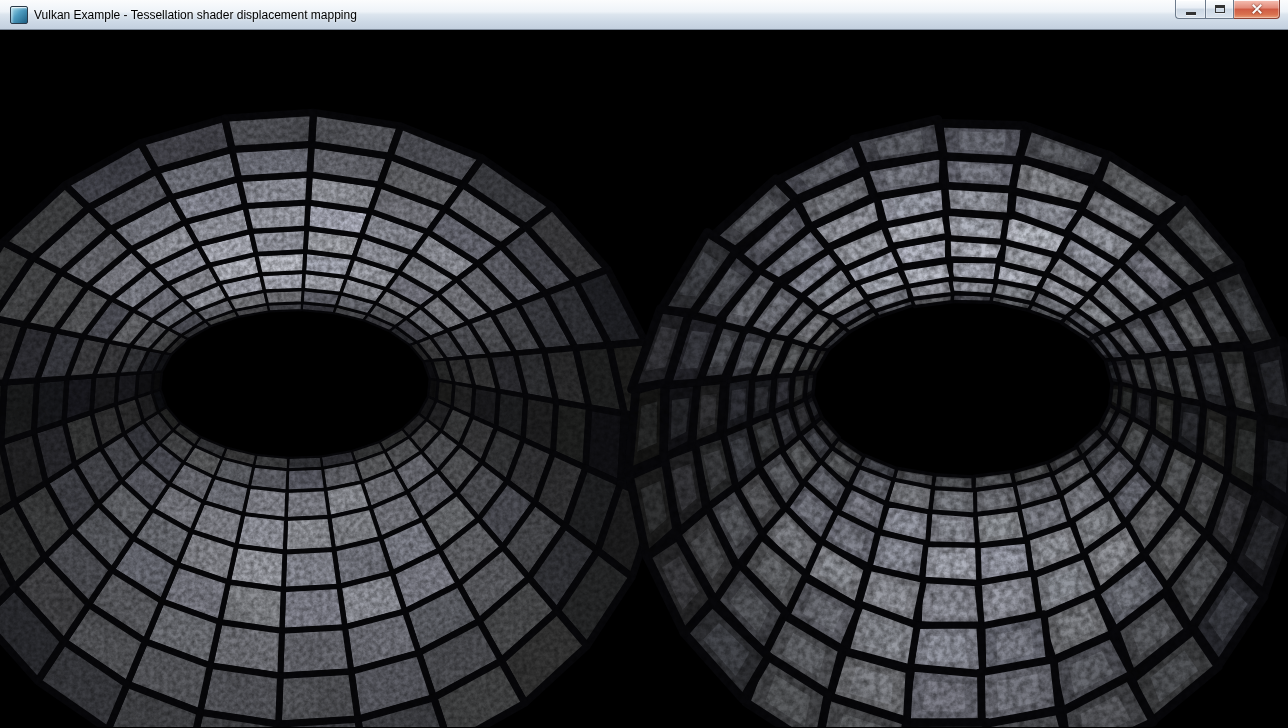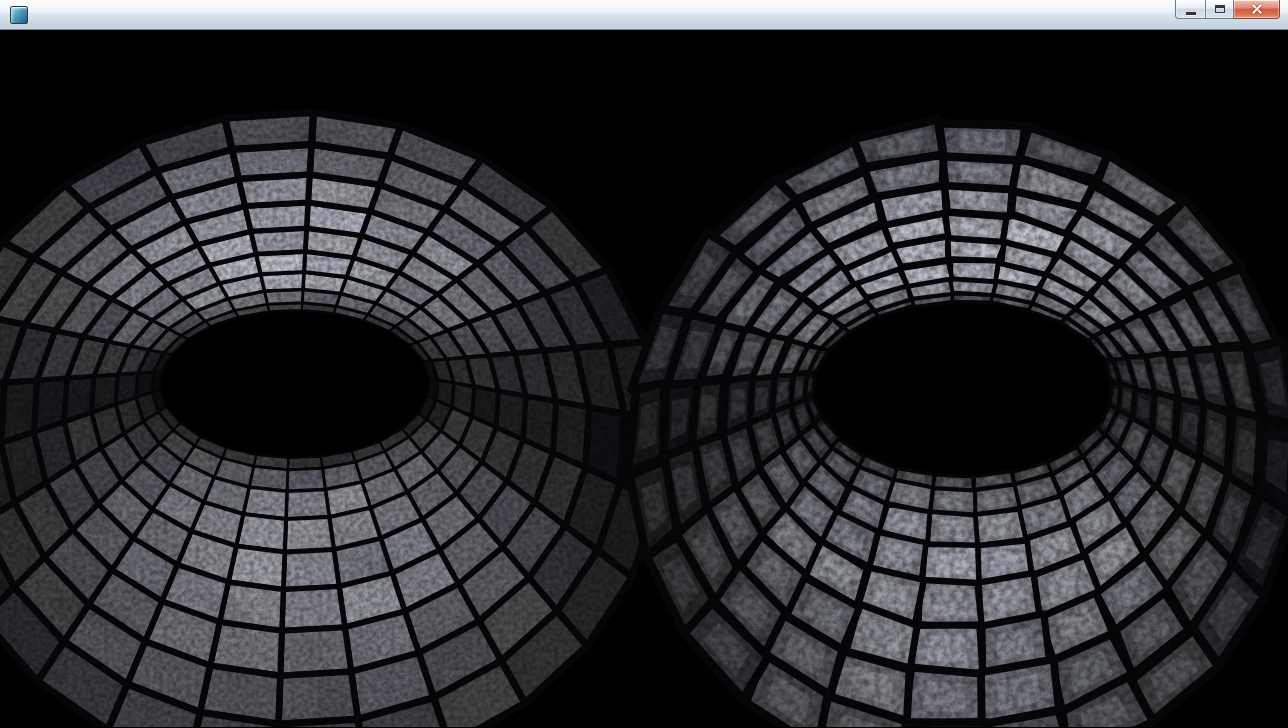--- a/index.html
+++ b/index.html
@@ -59,20 +59,21 @@
   }
   .viewport svg{position:absolute;inset:0;display:block;}
 </style>
 </head>
 <body>
 
 <div class="window">
 
   <div class="titlebar">
     <span class="app-icon"></span>
+    <span class="title-text">Vulkan Example - Tessellation shader displacement mapping</span>
     <div class="controls">
       <button class="wbtn min" title="Minimize">
         <span class="gl-min"></span>
       </button>
       <button class="wbtn max" title="Maximize">
         <span class="gl-max"></span>
       </button>
       <button class="wbtn close" title="Close">
         <span class="gl-close"></span>
       </button>

